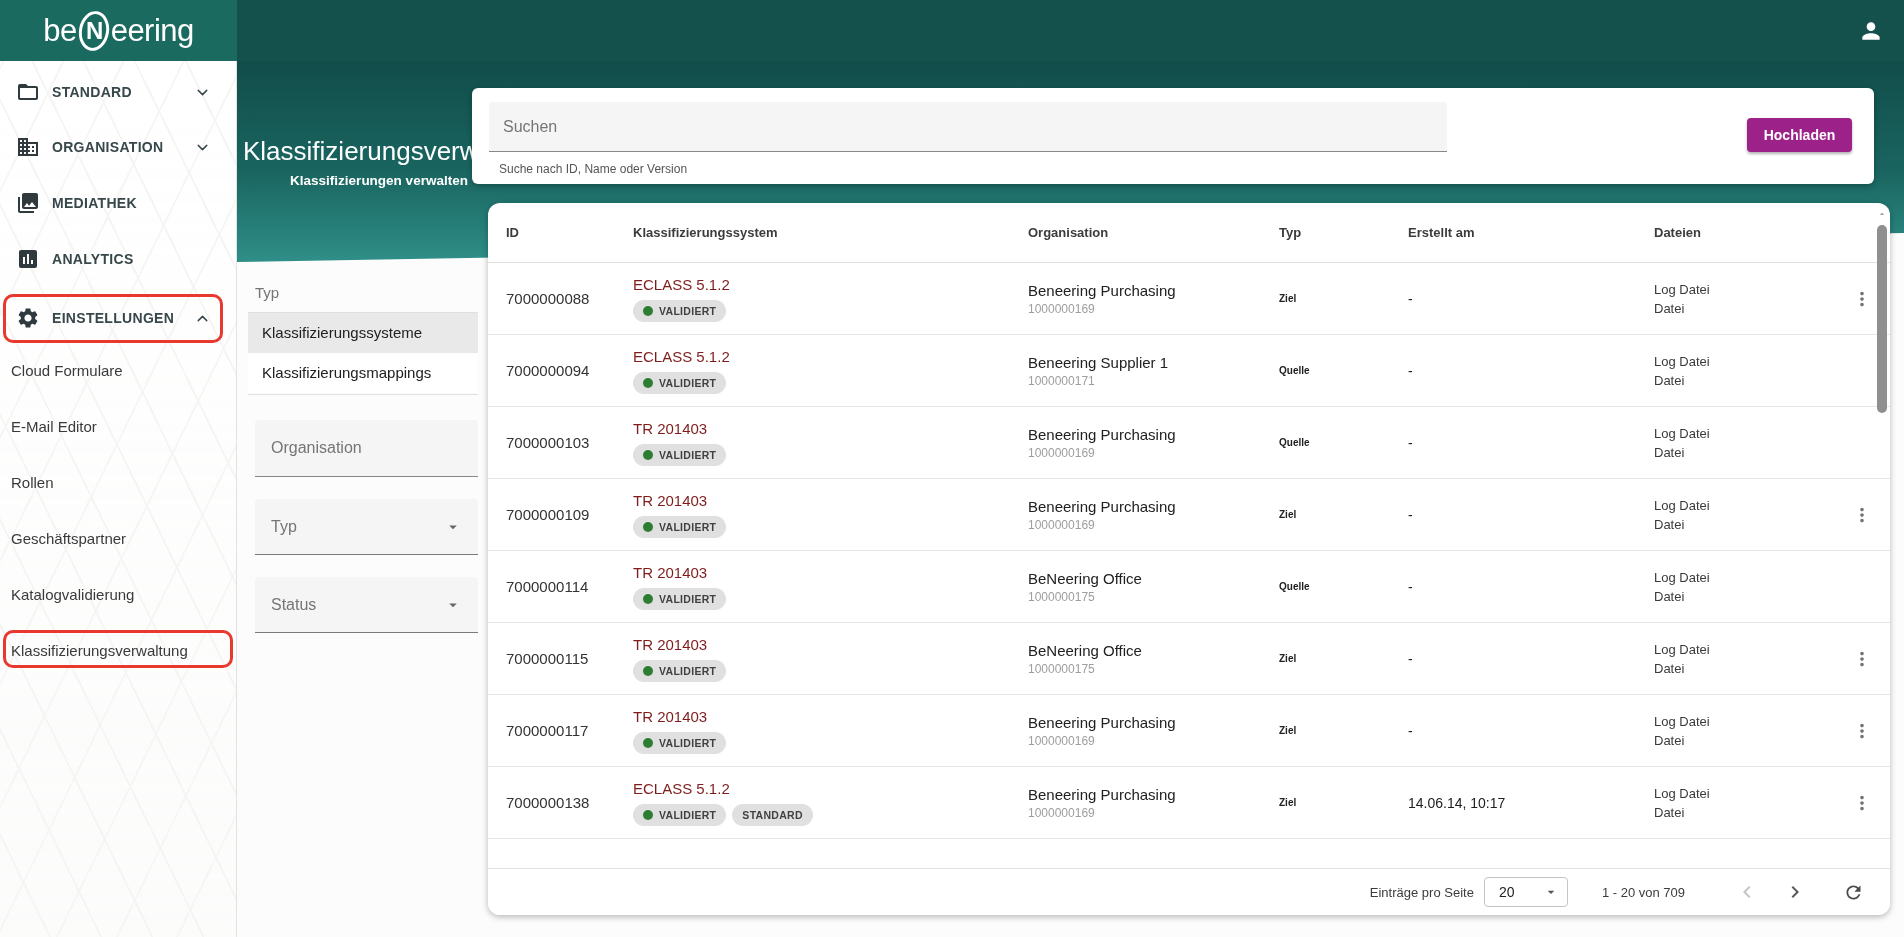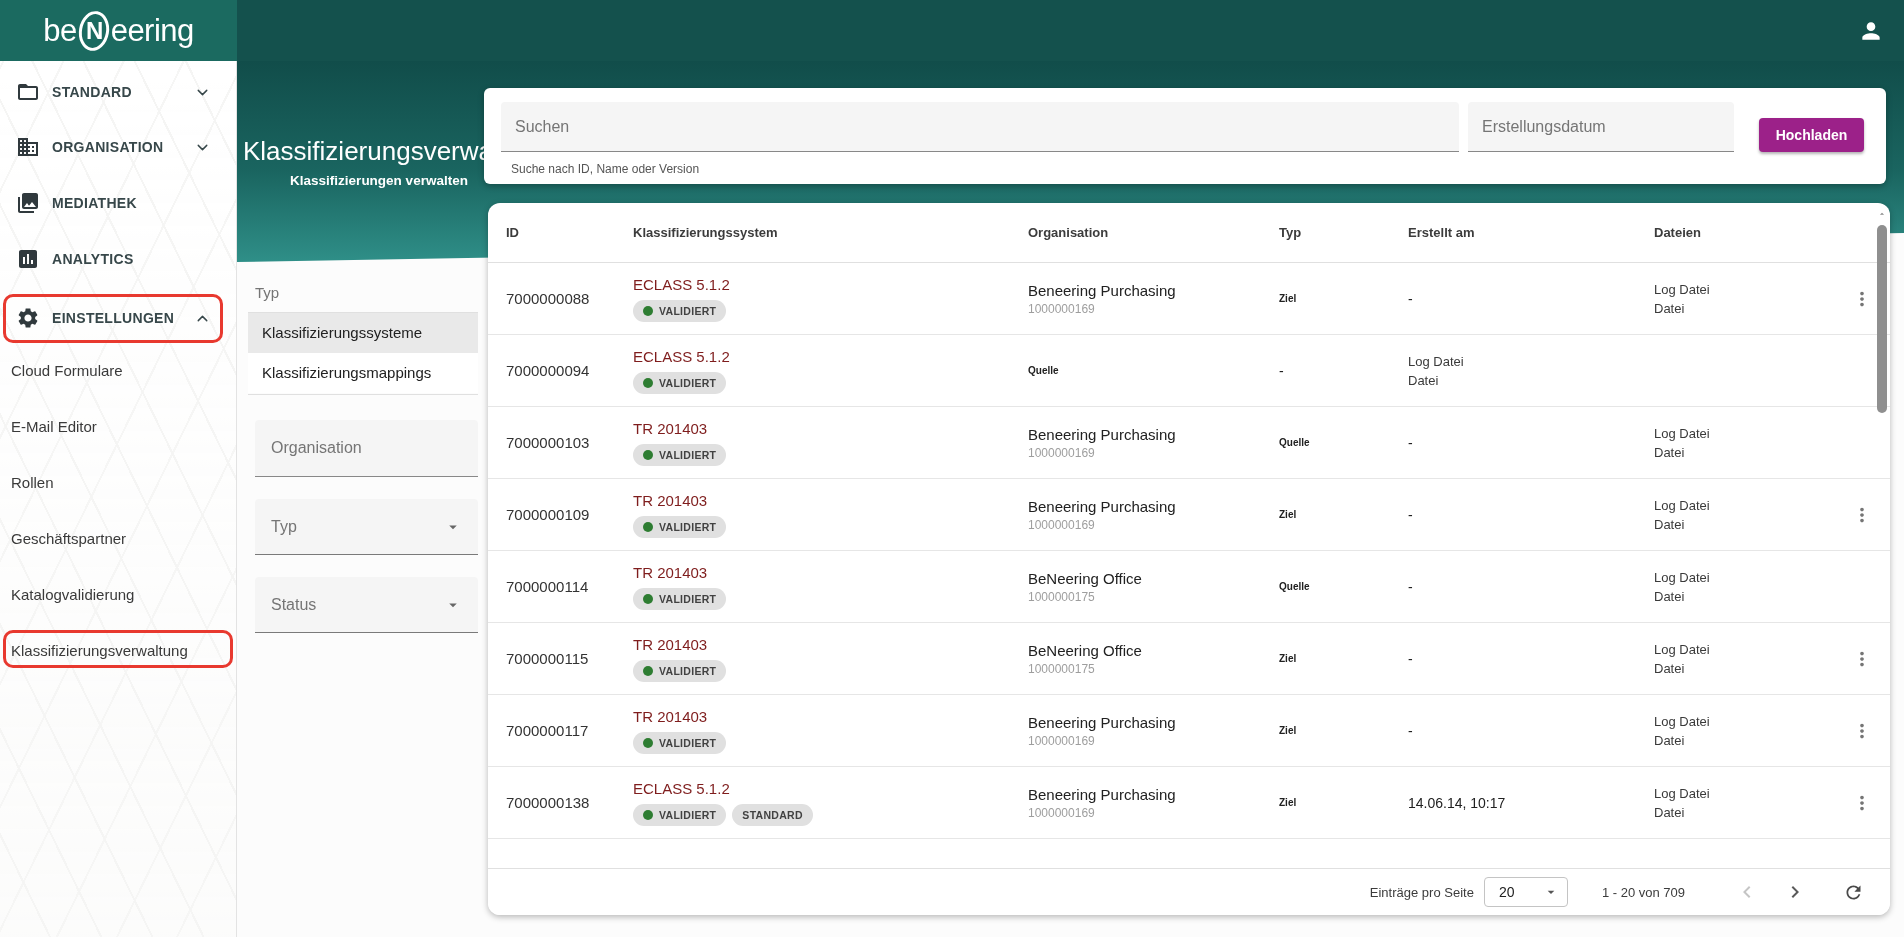--- a/index.html
+++ b/index.html
@@ -41,21 +41,21 @@
   .main-bg { position:absolute; left:237px; top:61px; right:0; bottom:0; background:#fcfcfc; }
   .hero { position:absolute; left:237px; top:61px; width:1667px; height:201px;
     background:linear-gradient(180deg,#114D4A 0%, #1A6560 55%, #2F8F88 100%);
     clip-path:polygon(0 0, 100% 0, 100% 172px, 0 201px); z-index:1; }
   .page-title { position:absolute; left:243px; top:136px; color:#fff; font-size:26px;
     font-weight:400; white-space:nowrap; z-index:1; }
   .page-subtitle { position:absolute; left:243px; top:173px; width:272px; text-align:center;
     color:#fff; font-size:13.5px; font-weight:700; z-index:1; }
 
   
-  .search-card { position:absolute; left:484px; top:88px; width:1402px; height:96px; background:#fff;
+  .search-card { position:absolute; left:472px; top:88px; width:1402px; height:96px; background:#fff;
     border-radius:6px; box-shadow:0 2px 6px rgba(0,0,0,.28); z-index:3; }
   .filled-field { background:#f5f5f5; border:none; border-bottom:1px solid #888;
     border-radius:4px 4px 0 0; font-family:inherit; font-size:16px; color:#333; outline:none; }
   .filled-field::placeholder { color:#757575; opacity:1; }
   .search-input { position:absolute; left:17px; top:14px; width:958px; height:50px; padding:0 14px; }
   .search-helper { position:absolute; left:27px; top:74px; font-size:12px; color:#555; }
   .date-input { position:absolute; left:984px; top:14px; width:266px; height:50px; padding:0 14px; }
   .upload-btn { position:absolute; right:22px; top:30px; width:105px; height:34px;
     background:#9C2189; color:#fff; border:none; border-radius:4px; font-family:inherit;
     font-size:14px; font-weight:700; cursor:pointer; box-shadow:0 2px 3px rgba(0,0,0,.3); }
@@ -226,21 +226,20 @@
         <span class="nav-label">Klassifizierungsverwaltung</span>
       </div>
     </div>
   <div class="red-box einstellungen"></div>
   <div class="red-box klassverw"></div>
 </div>
 
 <div class="search-card">
   <input class="filled-field search-input" type="text" placeholder="Suchen" style="">
   <div class="search-helper">Suche nach ID, Name oder Version</div>
-  <input class="filled-field date-input" type="text" placeholder="Erstellungsdatum" style="">
   <button class="upload-btn">Hochladen</button>
 </div>
 
 <div class="filter-panel">
   <div class="filter-group-label">Typ</div>
   <div class="filter-divider" style="top:50px;"></div>
   <div class="filter-tab selected" style="top:51px;">Klassifizierungssysteme</div>
   <div class="filter-tab" style="top:91px;">Klassifizierungsmappings</div>
   <div class="filter-divider" style="top:132px;"></div>
   <input class="filled-field filter-input" style="top: 158px;" type="text" placeholder="Organisation">
@@ -300,20 +299,24 @@
         </div>
       </div>
       <div class="tgrid trow">
         <div class="cell-id">7000000094</div>
         <div class="cell-system">
           <div class="sys-name">ECLASS 5.1.2</div>
           <div class="badges">
             <span class="badge"><span class="dot"></span>VALIDIERT</span>
           </div>
         </div>
+        <div class="cell-org">
+          <div class="org-name">Beneering Supplier 1</div>
+          <div class="org-id">1000000171</div>
+        </div>
         <div class="cell-typ">Quelle</div>
         <div class="cell-created">-</div>
         <div class="cell-files">
           <div>Log Datei</div>
           <div>Datei</div>
         </div>
         <div class="cell-menu"></div>
       </div>
       <div class="tgrid trow">
         <div class="cell-id">7000000103</div>

